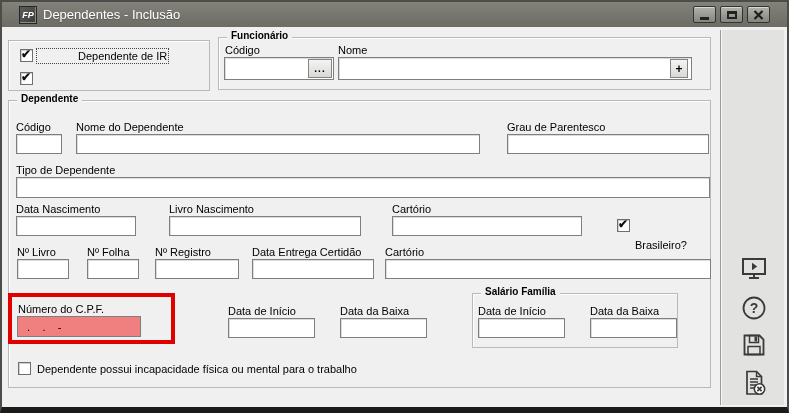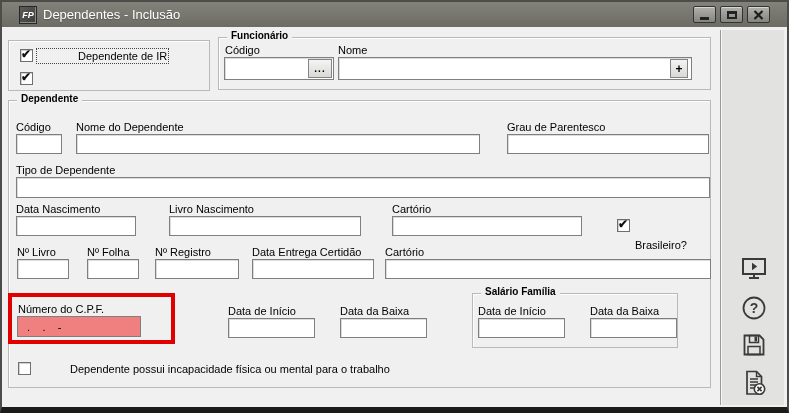--- a/index.html
+++ b/index.html
@@ -136,21 +136,21 @@
 
     <div class="grp" style="left:470px;top:266px;width:206px;height:55px;">
       <span class="grp-title">Salário Família</span>
     </div>
     <span class="lbl" style="left:476px;top:278px;">Data de Início</span>
     <div class="field" style="left:476px;top:291px;width:87px;height:20px;"></div>
     <span class="lbl" style="left:588px;top:278px;">Data da Baixa</span>
     <div class="field" style="left:588px;top:291px;width:87px;height:20px;"></div>
 
     <span class="cb" style="left:16px;top:335px;"></span>
-    <span class="lbl" style="left:35px;top:336px;margin-left:33px;">Dependente possui incapacidade física ou mental para o trabalho</span>
+    <span class="lbl" style="left:35px;top:336px;">Dependente possui incapacidade física ou mental para o trabalho</span>
 
     <div class="sidebar">
       <button class="side-btn" style="top:223px;">
         <svg width="28" height="28" viewBox="0 0 28 28" fill="none">
           <rect x="3" y="4" width="22" height="15" stroke-width="2"></rect>
           <path d="M12 7.8 L17.2 11.5 L12 15.2 Z" fill="#3a3a3a" stroke="none"></path>
           <path d="M14 19 v3 M9 23 h10" stroke-width="2"></path>
         </svg>
       </button>
       <button class="side-btn" style="top:262px;">

